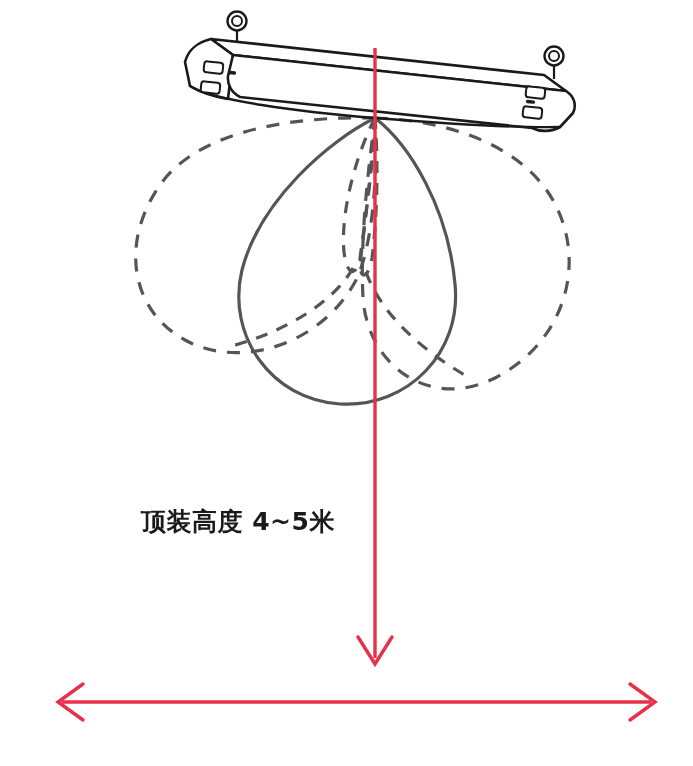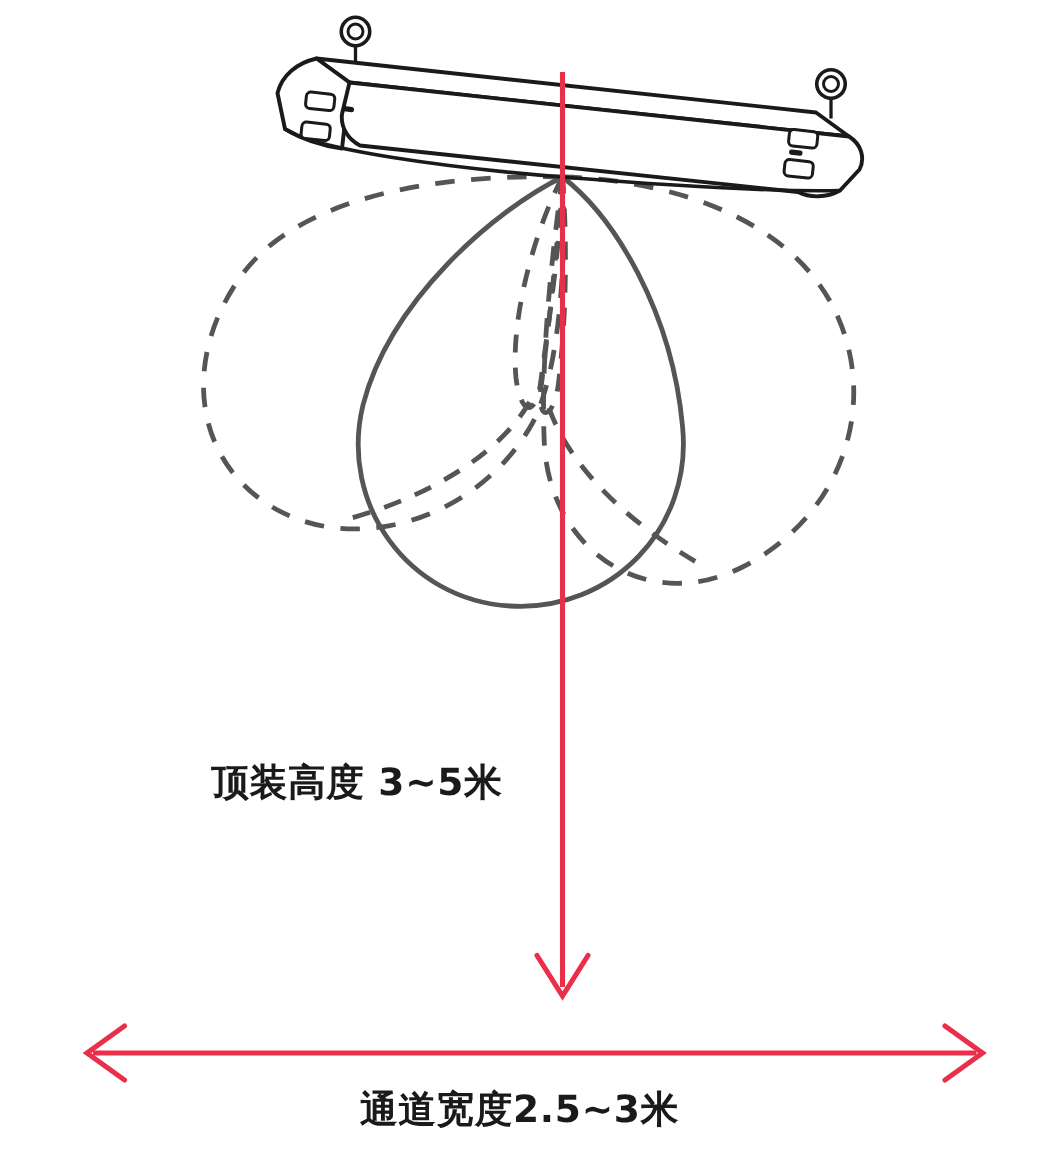--- a/index.html
+++ b/index.html
@@ -141,17 +141,16 @@
       <path d="M 358 637 L 375 664 L 392 637" fill="none" stroke="#E8304A" stroke-width="3.4" stroke-linecap="round" stroke-linejoin="miter"></path>
 
       <line x1="62" y1="702" x2="651" y2="702" stroke="#E8304A" stroke-width="3.4"></line>
       <path d="M 83 684 L 58 702 L 83 720" fill="none" stroke="#E8304A" stroke-width="3.4" stroke-linecap="round" stroke-linejoin="miter"></path>
       <path d="M 630 684 L 655 702 L 630 720" fill="none" stroke="#E8304A" stroke-width="3.4" stroke-linecap="round" stroke-linejoin="miter"></path>
 
     </g>
 
   </svg>
 
-  <div class="label-text" id="mount-height-label">顶装高度 3~5米</div>
+  <div class="label-text" id="mount-height-label">顶装高度 4~5米</div>
 
-  <div class="label-text" id="aisle-width-label">通道宽度2.5~3米</div>
 
 </div>
 
 </body></html>

